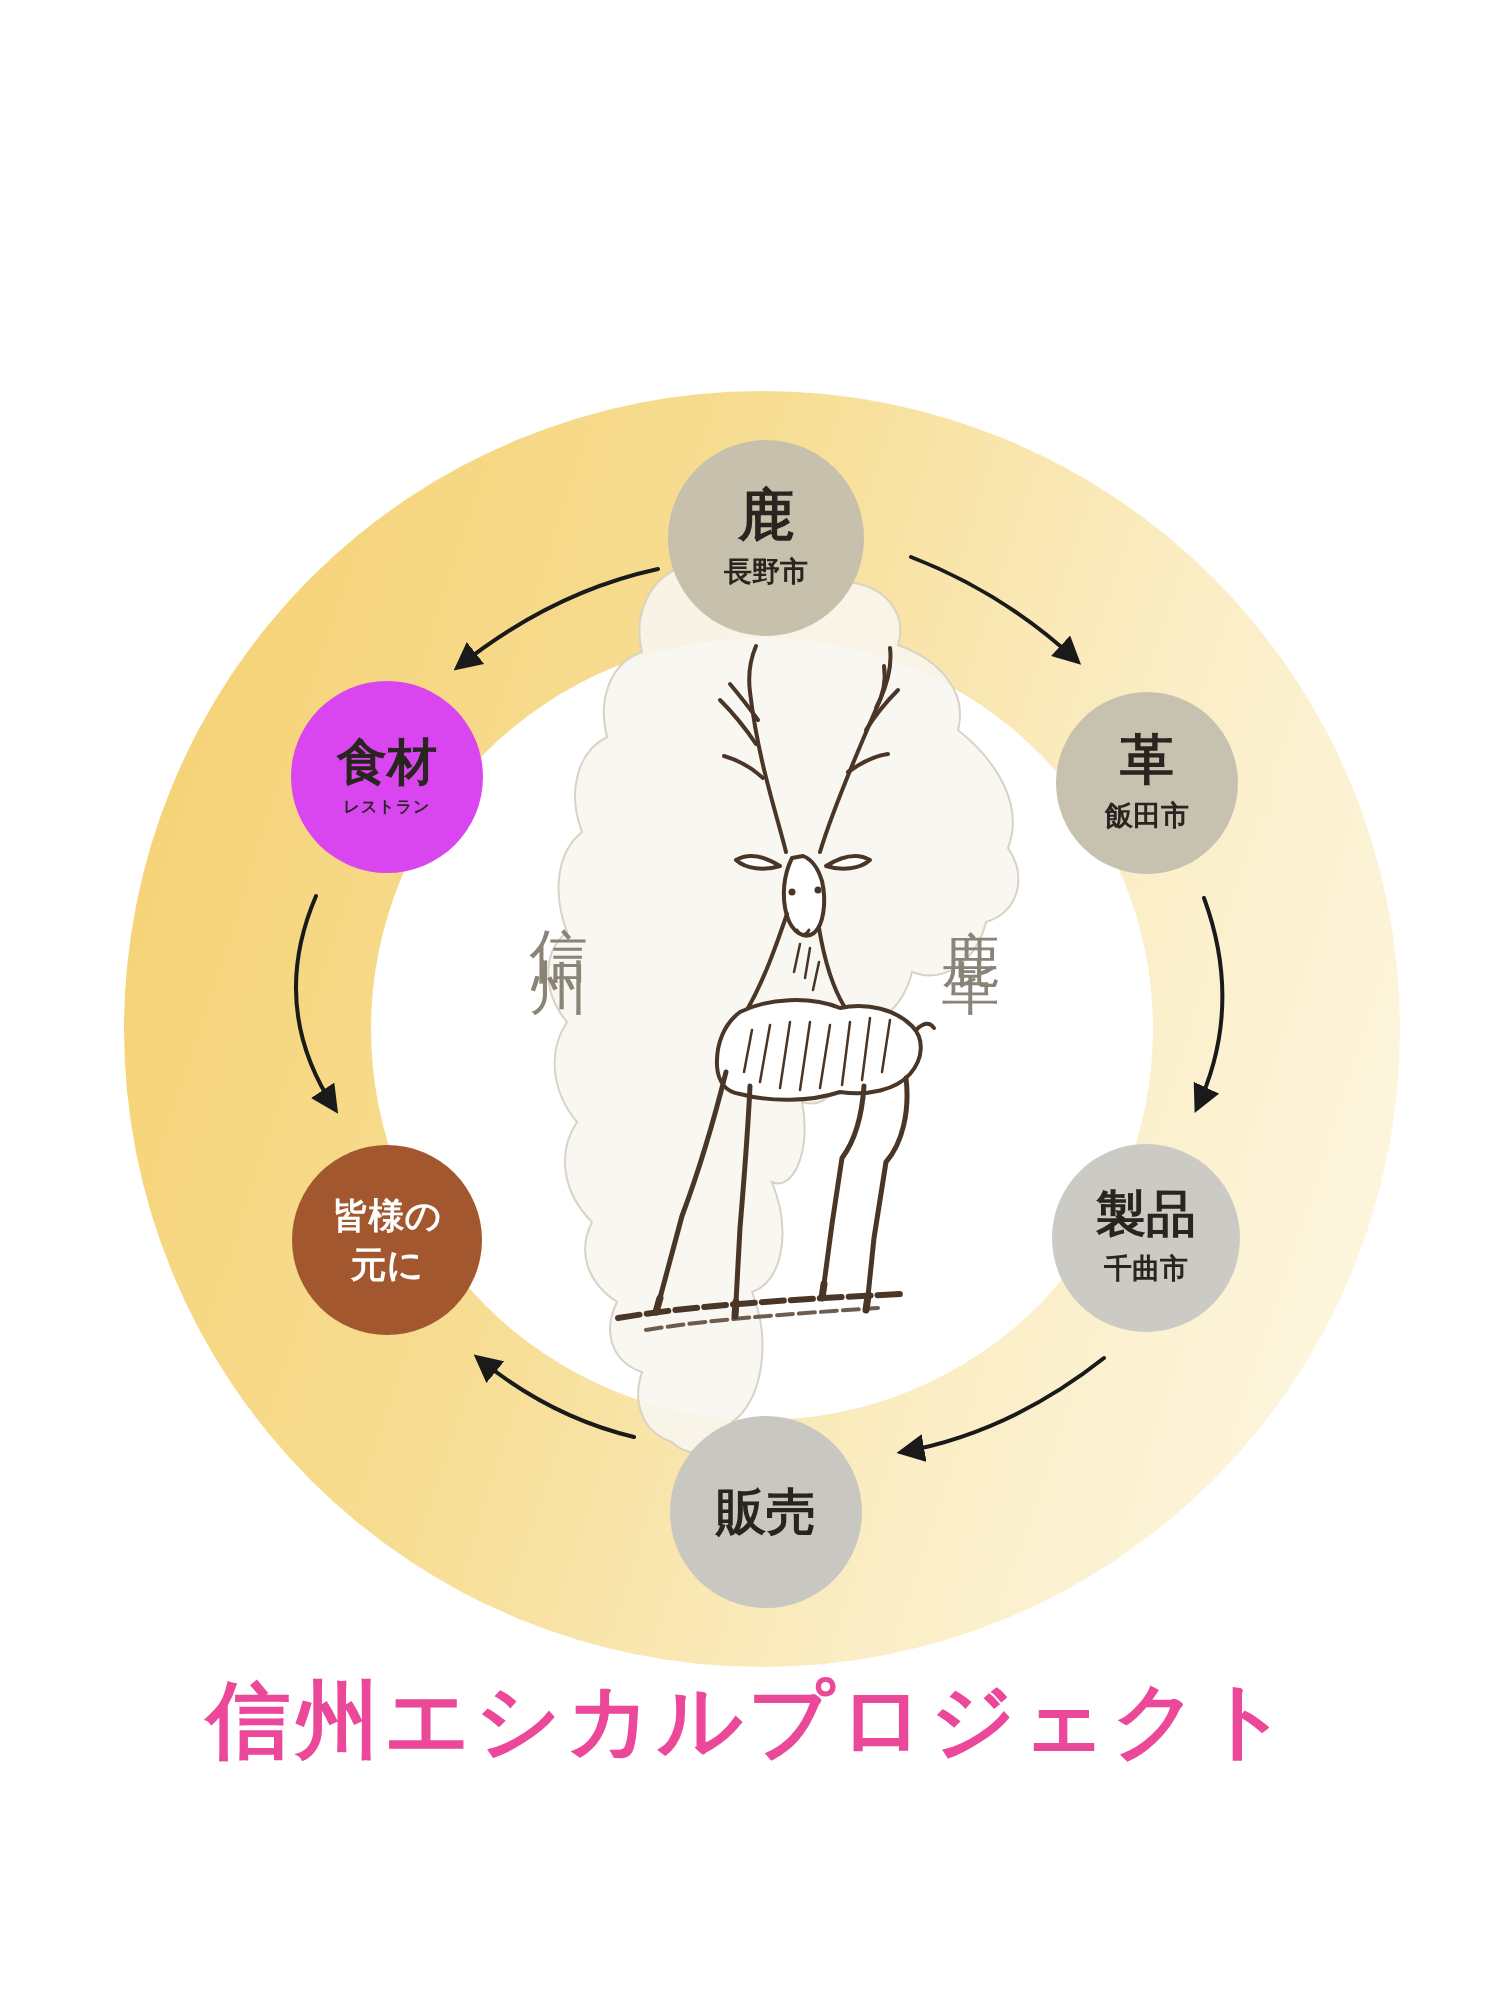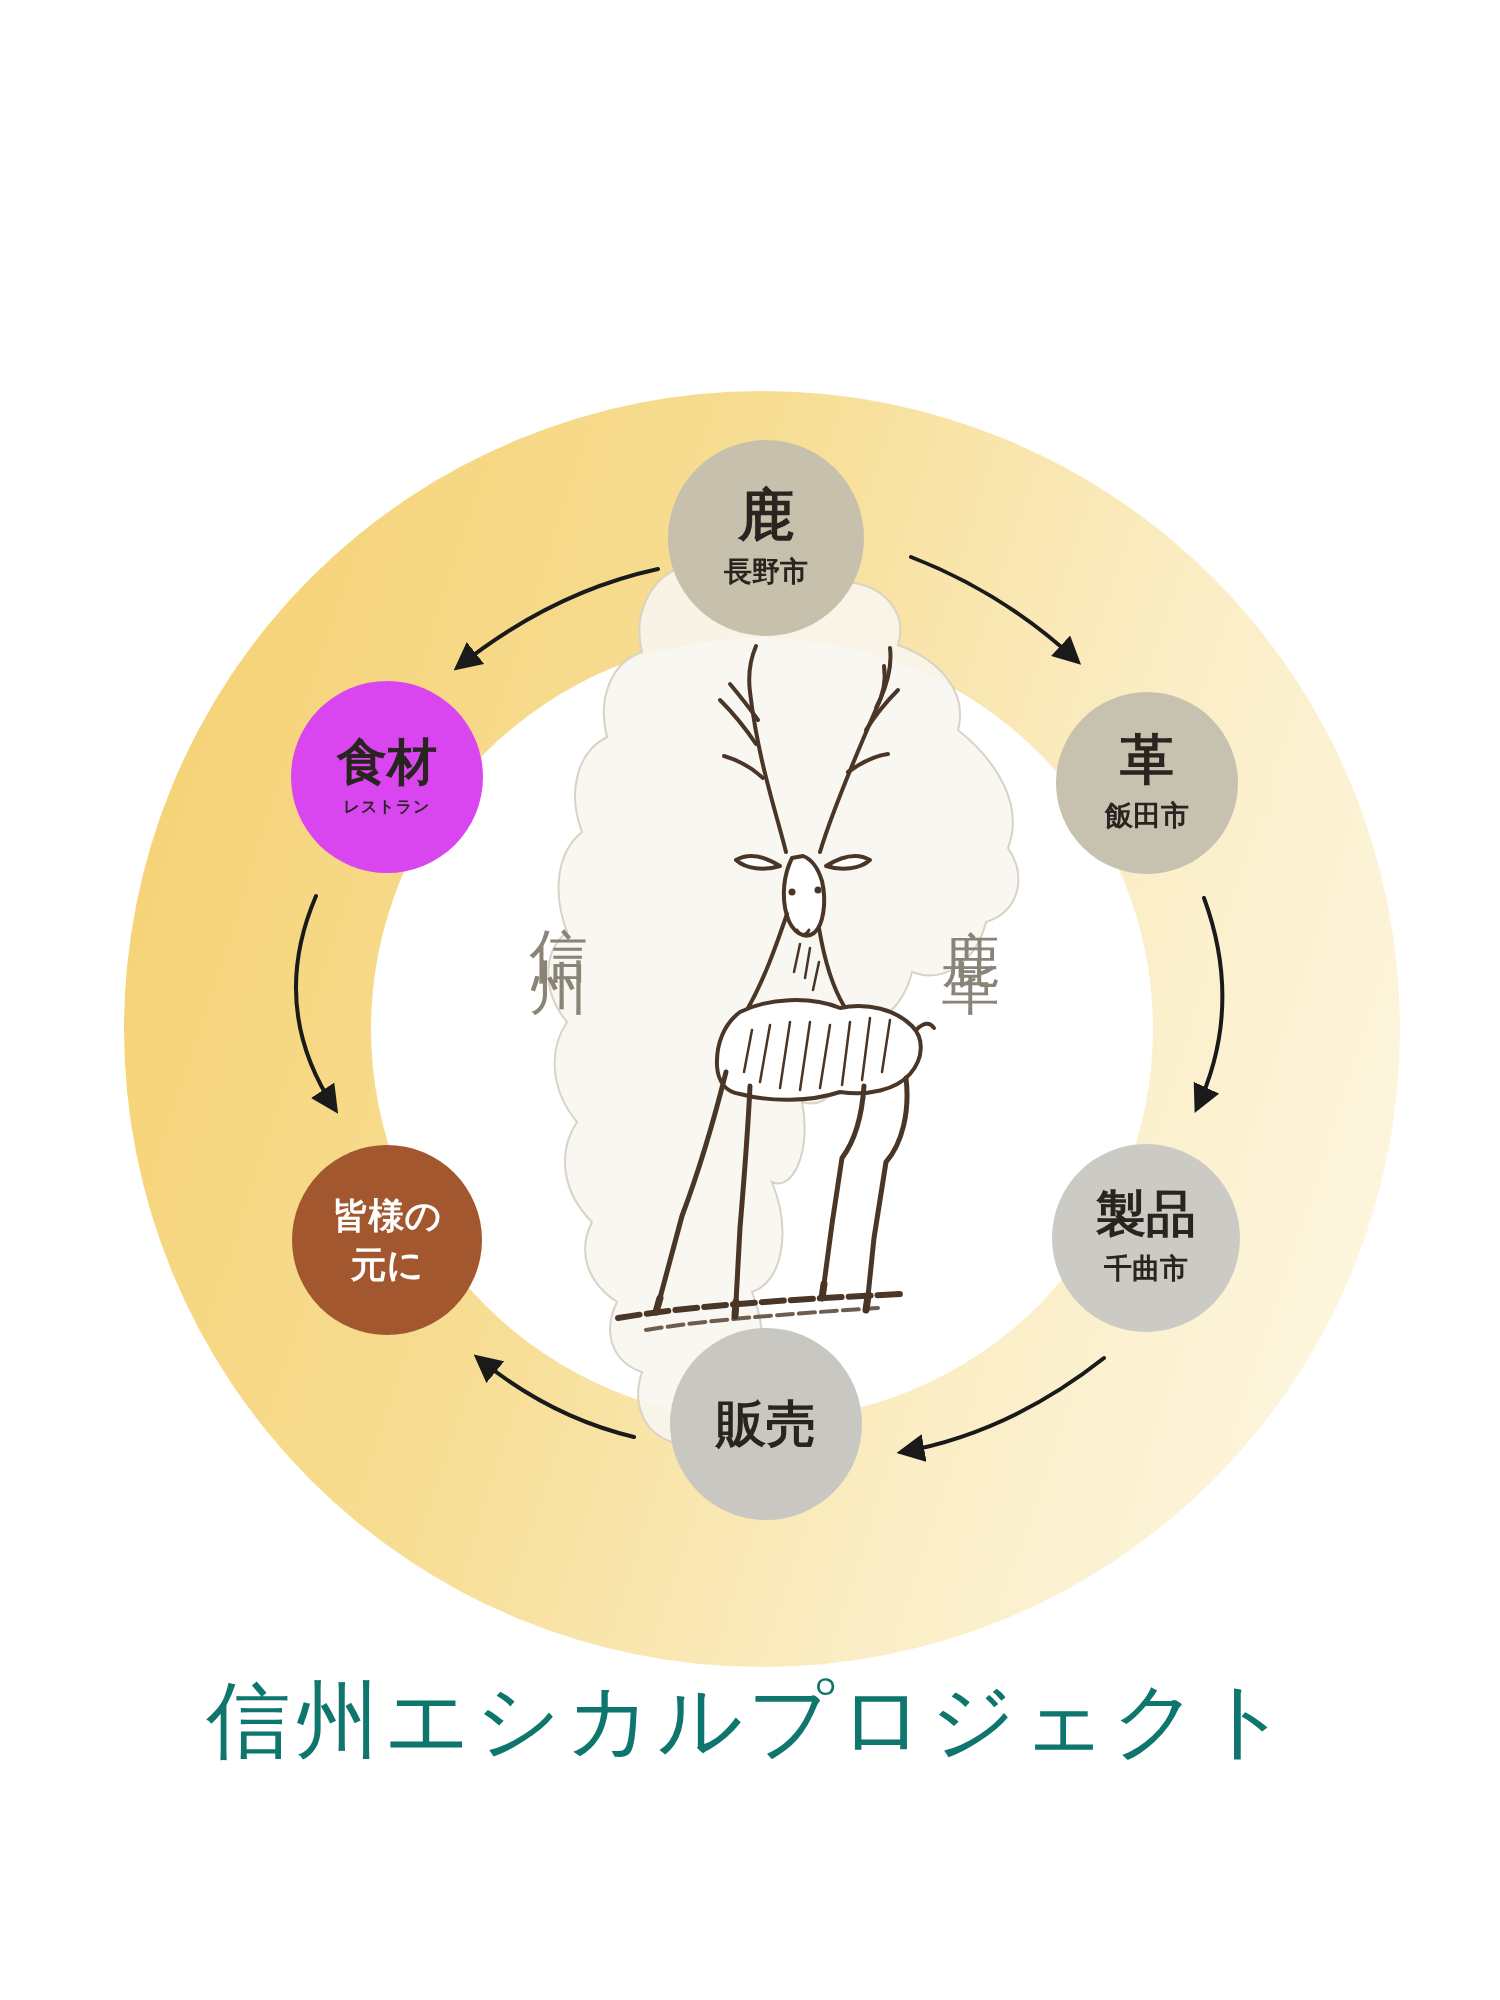--- a/index.html
+++ b/index.html
@@ -31,26 +31,26 @@
   .node .sub   { font-weight:700; font-size:28px; margin-top:9px; }
   .node-deer        { left:668px;  top:440px;  width:196px; height:196px; background:#c6c0ac; }
   .node-deer .label { font-size:56px; }
   .node-ingredients { left:291px;  top:681px;  width:192px; height:192px; background:#d946ef; }
   .node-ingredients .sub { font-size:16px; letter-spacing:1px; }
   .node-leather     { left:1056px; top:692px;  width:182px; height:182px; background:#c7c2b0; }
   .node-leather .label { font-size:54px; }
   .node-everyone    { left:292px;  top:1145px; width:190px; height:190px; background:#a2572f; color:#ffffff; }
   .node-everyone .line { font-weight:700; font-size:36px; line-height:1.35; }
   .node-products    { left:1052px; top:1144px; width:188px; height:188px; background:#cbcac5; }
-  .node-sales       { left:670px;  top:1328px; width:192px; height:192px; background:#c8c7c1; }
+  .node-sales       { left:670px;  top:1416px; width:192px; height:192px; background:#c8c7c1; }
 
   .title {
     position:absolute; top:1664px; left:0; width:100%;
-    text-align:center; font-size:84px; font-weight:400;
-    letter-spacing:5px; color:#0f766e;
+    text-align:center; font-size:84px; font-weight:700;
+    letter-spacing:5px; color:#ec4899;
   }
 </style>
 </head>
 <body>
 
 <div class="stage">
 
   <div class="ring"></div>
 
   <svg class="overlay-svg" viewBox="0 0 1500 2000">

